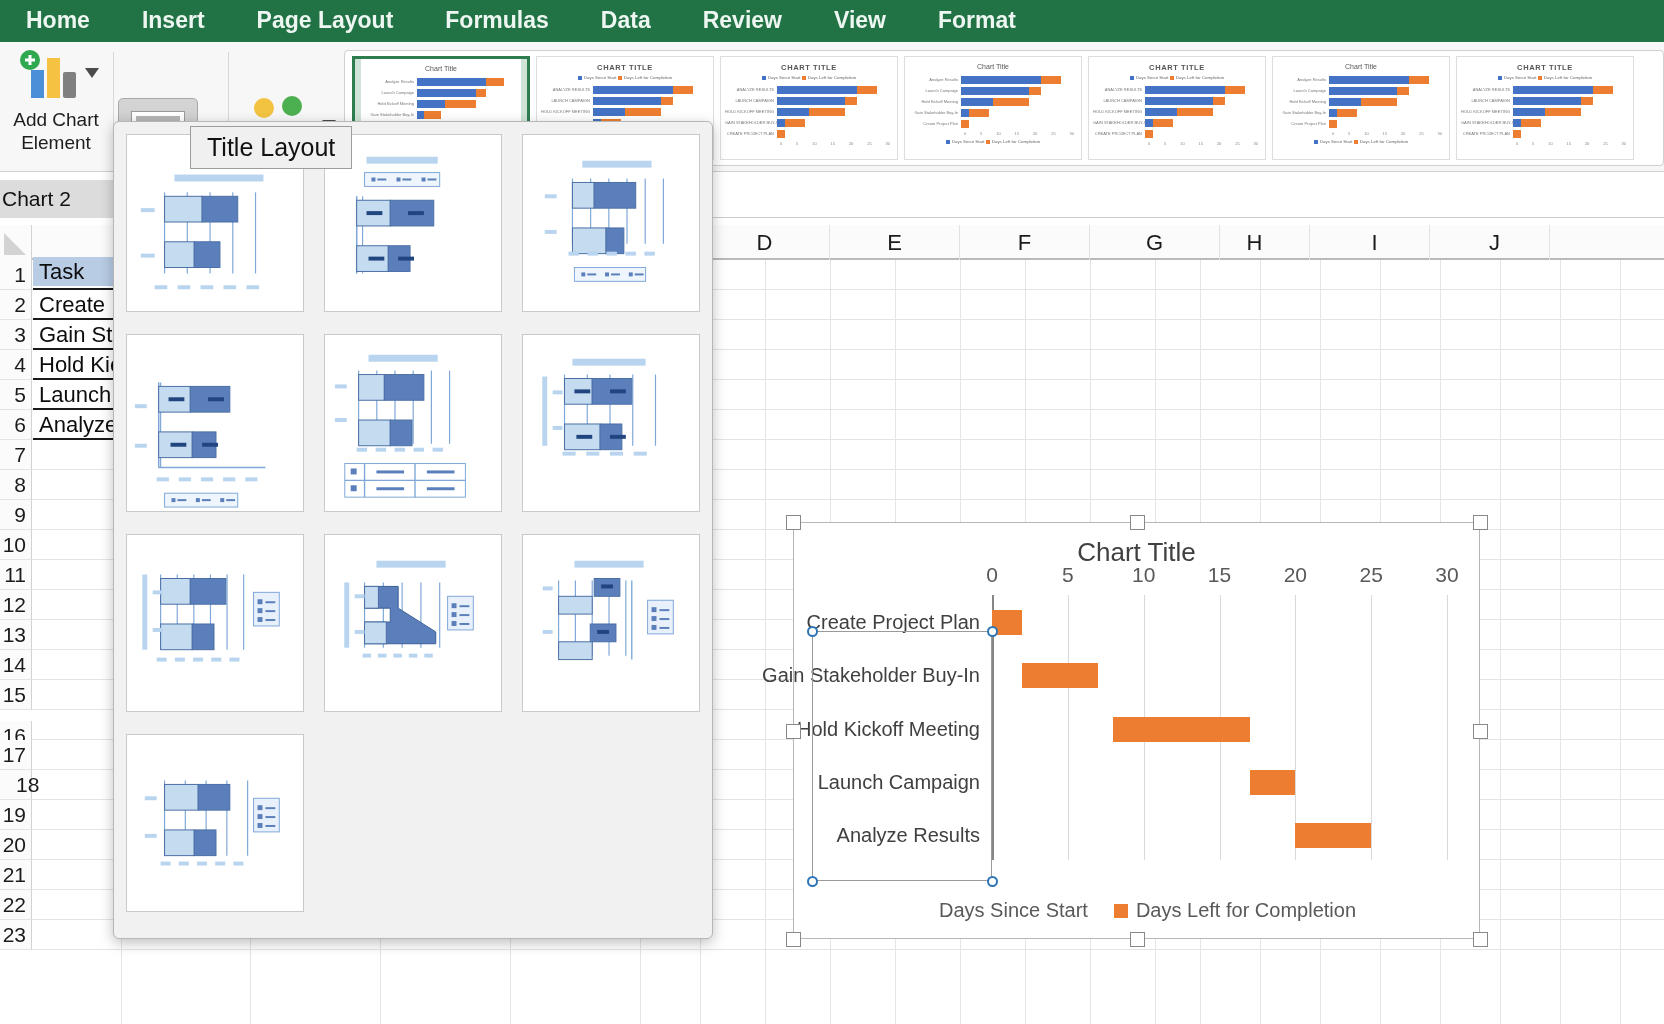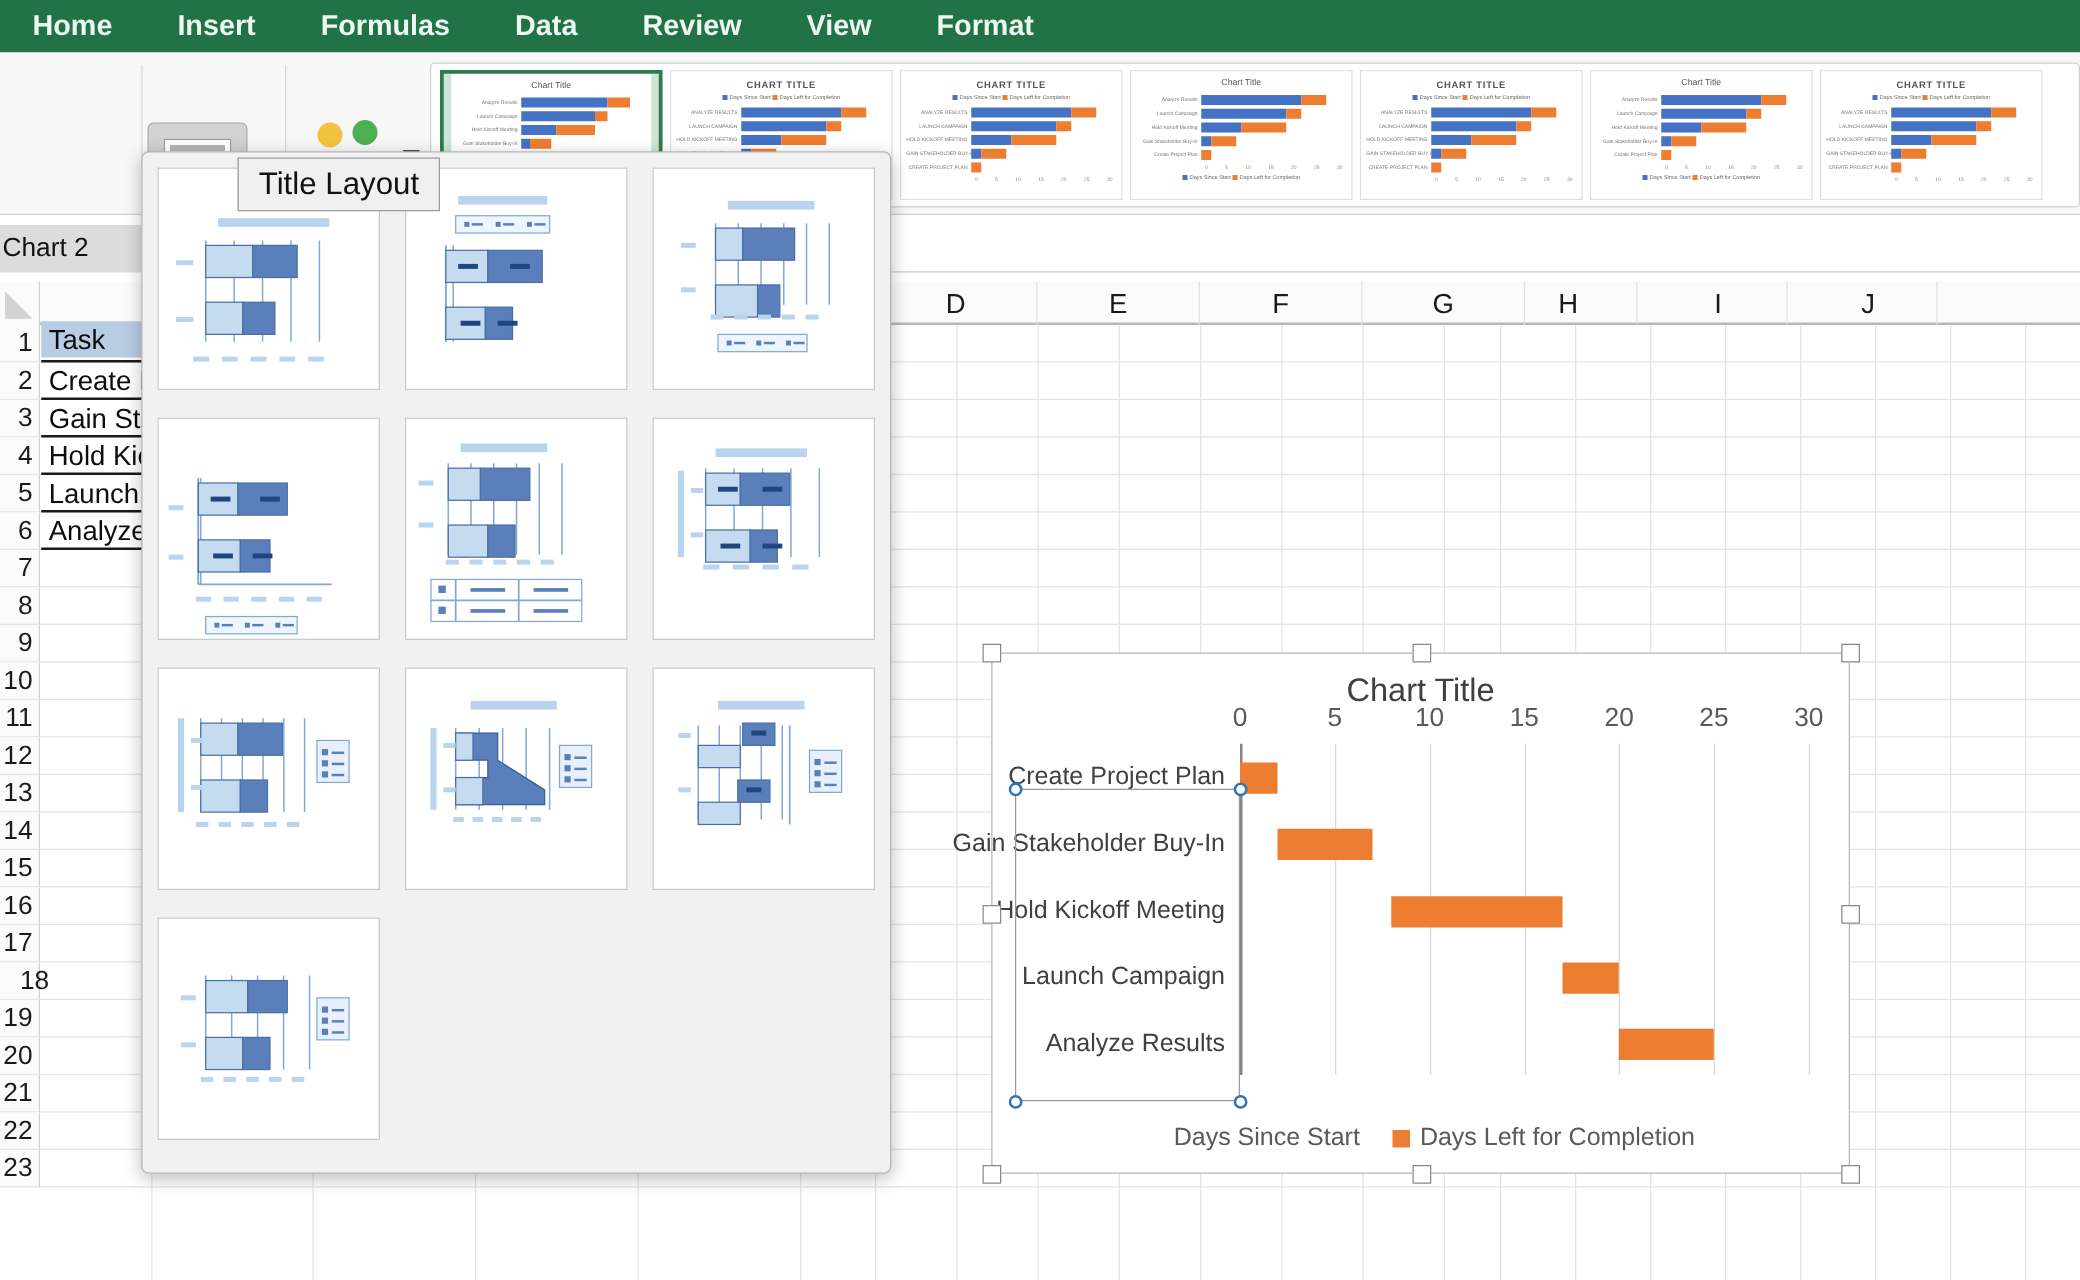--- a/index.html
+++ b/index.html
@@ -206,29 +206,47 @@
   }
   .legend-entry { display: flex; align-items: center; gap: 8px; white-space: nowrap; }
   .legend-swatch { width: 14px; height: 14px; }
 </style>
 </head>
 <body>
 
 <div id="ribbon-tabs">
     <div class="ribbon-tab">Home</div>
     <div class="ribbon-tab">Insert</div>
+    <div class="ribbon-tab">Page Layout</div>
     <div class="ribbon-tab">Formulas</div>
     <div class="ribbon-tab">Data</div>
     <div class="ribbon-tab">Review</div>
     <div class="ribbon-tab">View</div>
     <div class="ribbon-tab">Format</div>
   </div>
 
 <div id="ribbon-body">
 
+  <div id="ribbon-group-elements">
+    <div class="ace-icon-wrap">
+      <svg width="86" height="54" viewBox="0 0 86 54">
+        <rect x="18" y="20" width="13" height="28" fill="#4a90d9"></rect>
+        <rect x="34" y="8" width="13" height="40" fill="#f5c242"></rect>
+        <rect x="50" y="22" width="13" height="26" fill="#808080" rx="2"></rect>
+        <circle cx="17" cy="10" r="10" fill="#2fa84f"></circle>
+        <rect x="12" y="8.5" width="10" height="3" fill="#fff"></rect>
+        <rect x="15.5" y="5" width="3" height="10" fill="#fff"></rect>
+        <path d="M72 18 l14 0 l-7 10 z" fill="#4b4b4b"></path>
+      </svg>
+    </div>
+    <div id="add-chart-element-label">
+      <span>Add Chart</span><br>
+      <span>Element</span>
+    </div>
+  </div>
 
   <div class="grp-sep" style="left:113px"></div>
 
   <div id="ribbon-group-layout">
     <div style="display:flex;align-items:center;gap:10px">
       <div id="quick-layout-button">
         <div class="mini-chart-card">
           <div style="position:absolute;left:4px;top:4px;right:4px;height:5px;background:#b6b6b6"></div>
           <div class="mini-bar" style="left:6px;width:9px;height:11px;background:#4a90d9"></div>
           <div class="mini-bar" style="left:20px;width:9px;height:21px;background:#f5c242"></div>
@@ -685,21 +703,21 @@
     <div class="row-head" style="top: 335px;">11</div>
     <div class="grid-hline" style="top: 364px;"></div>
     <div class="row-head" style="top: 365px;">12</div>
     <div class="grid-hline" style="top: 394px;"></div>
     <div class="row-head" style="top: 395px;">13</div>
     <div class="grid-hline" style="top: 424px;"></div>
     <div class="row-head" style="top: 425px;">14</div>
     <div class="grid-hline" style="top: 454px;"></div>
     <div class="row-head" style="top: 455px;">15</div>
     <div class="grid-hline" style="top: 484px;"></div>
-    <div class="row-head" style="top: 485px;">16</div>
+    <div class="row-head" style="top: 496px;">16</div>
     <div class="grid-hline" style="top: 514px;"></div>
     <div class="row-head" style="top: 515px;">17</div>
     <div class="grid-hline" style="top: 544px;"></div>
     <div class="row-head" style="top: 545px; padding-left: 16px;">18</div>
     <div class="grid-hline" style="top: 574px;"></div>
     <div class="row-head" style="top: 575px;">19</div>
     <div class="grid-hline" style="top: 604px;"></div>
     <div class="row-head" style="top: 605px;">20</div>
     <div class="grid-hline" style="top: 634px;"></div>
     <div class="row-head" style="top: 635px;">21</div>

